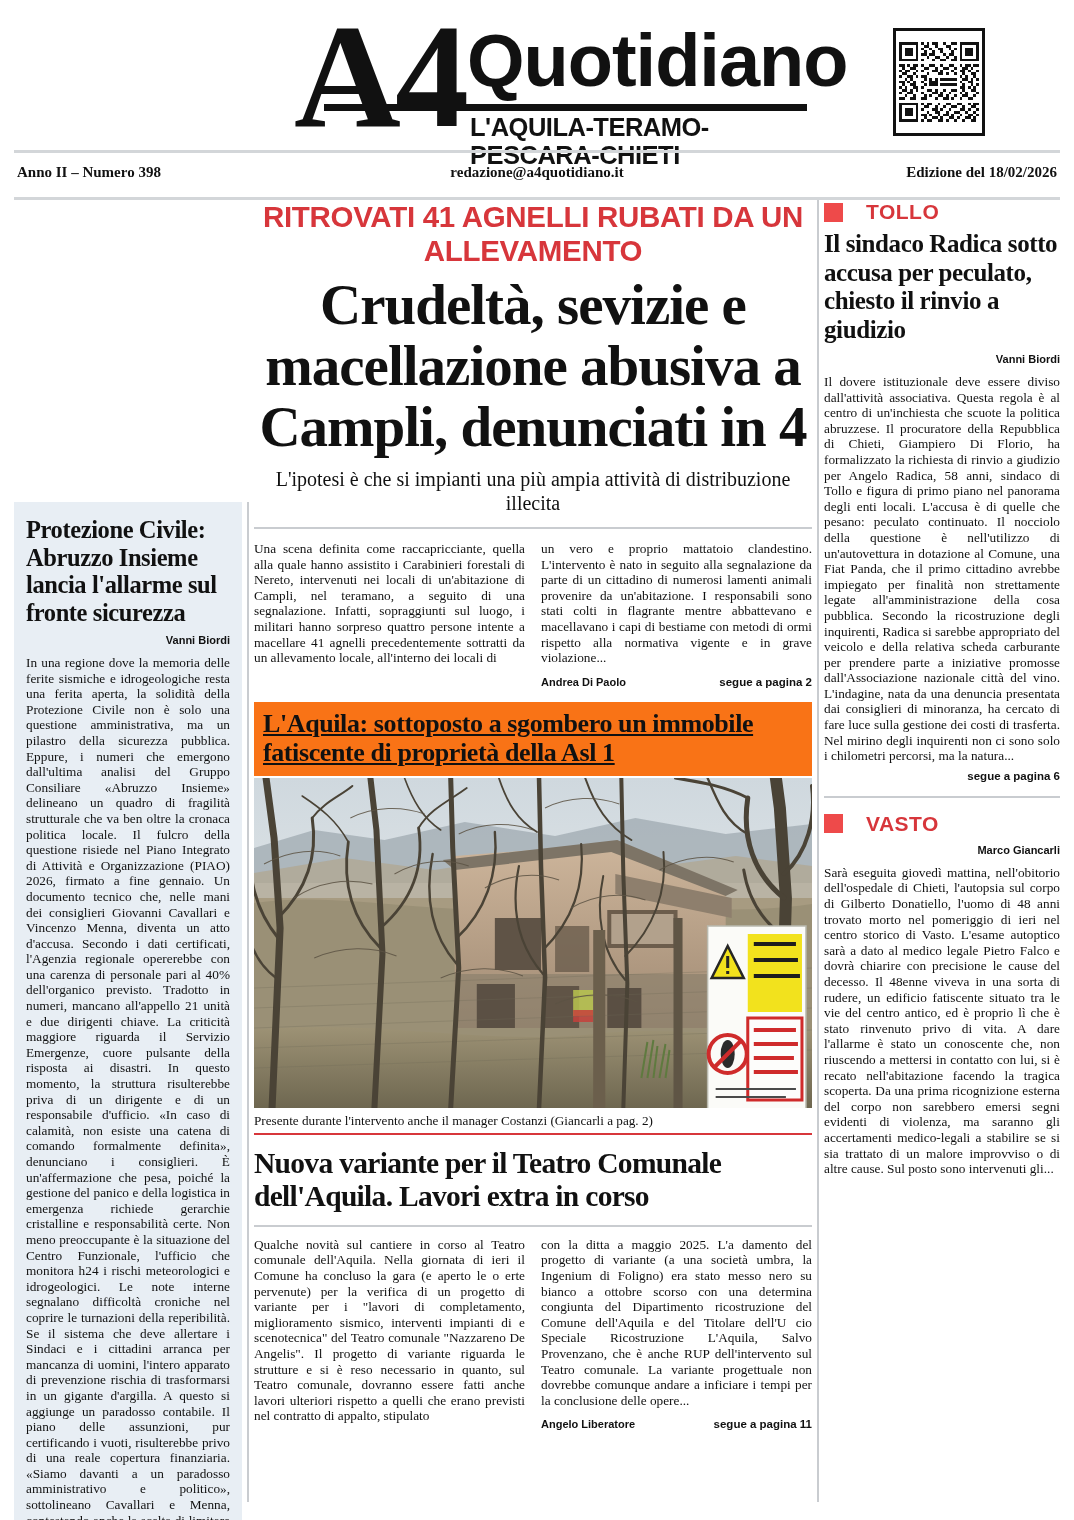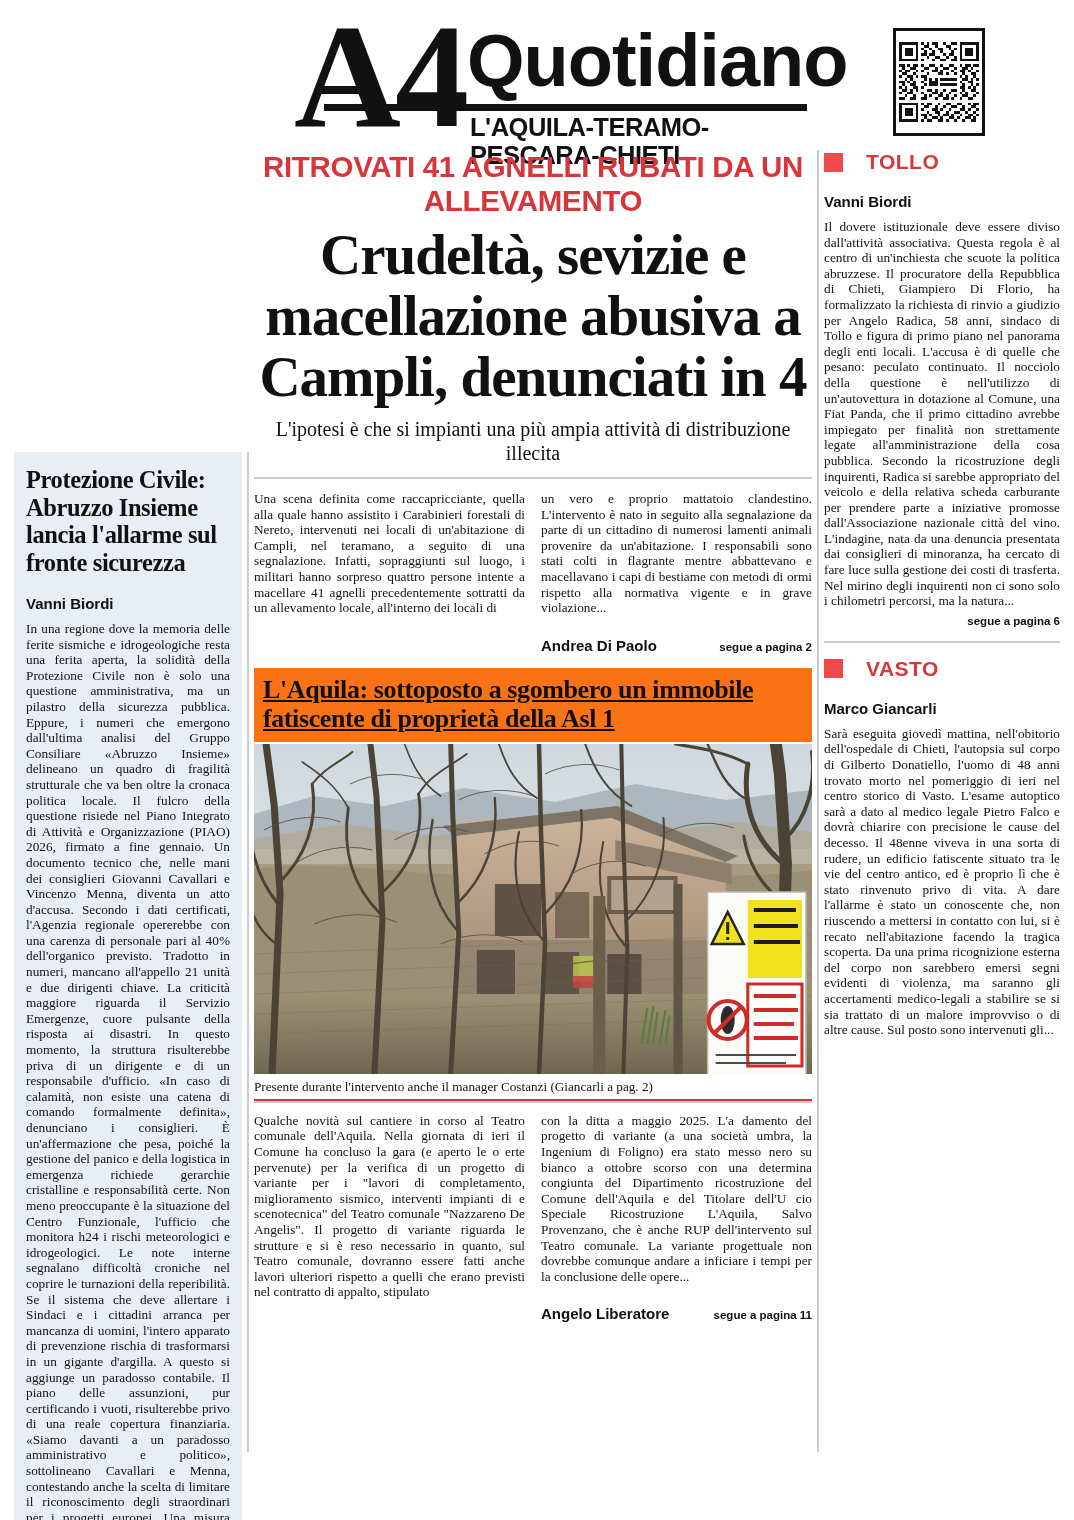--- a/index.html
+++ b/index.html
@@ -90,21 +90,21 @@
   .body2{display:flex;gap:16px;}
   .body2 > div{flex:1;}
   .bodytext{
     font-family:"Liberation Serif", serif;
     font-size:13.3px;line-height:15.6px;
     text-align:justify;text-justify:inter-word;
     hyphens:auto;margin:0;
   }
   .byline{
     font-family:"Liberation Sans", sans-serif;
-    font-size:15px;font-weight:700;margin-top:19px;
+    font-size:11px;font-weight:700;margin-top:8px;text-align:right;
   }
   .bylinerow{display:flex;justify-content:space-between;align-items:baseline;margin-top:2px;}
   .segue{
     font-family:"Liberation Sans", sans-serif;
     font-size:11.5px;font-weight:700;
   }
   .segue-right{text-align:right;display:block;margin-top:6px;}
 
   
   .hl-band{
@@ -384,20 +384,25 @@
           <rect x="11" y="13" width="1" height="3"></rect>
             <rect x="12" y="14" width="1" height="2"></rect>
             <rect x="13" y="13" width="1" height="3"></rect>
           <rect x="15" y="13" width="6" height="1"></rect>
             <rect x="15" y="15" width="6" height="1"></rect>
         </g>
       </svg>
     </div>
   </div>
 
+  <div class="infobar">
+    <span class="cell left">Anno II – Numero 398</span>
+    <span class="cell mid">redazione@a4quotidiano.it</span>
+    <span class="cell right">Edizione del 18/02/2026</span>
+  </div>
 
   <div class="grid">
 
     <div class="vrule a"></div>
     <div class="vrule b"></div>
 
     <div class="col-left">
       <div class="leftbox">
         <h3>Protezione Civile: Abruzzo Insieme lancia l'allarme sul fronte sicurezza</h3>
         <div class="byline">Vanni Biordi</div>
@@ -562,20 +567,21 @@
             <g fill="#4a4a4a">
               <rect x="460" y="310" width="80" height="2"></rect>
                 <rect x="460" y="318" width="70" height="2"></rect>
             </g>
           </g>
         </svg>
       </div>
 
       <div class="caption">Presente durante l'intervento anche il manager Costanzi (Giancarli a pag. 2)</div>
 
+      <h2 class="hl3">Nuova variante per il Teatro Comunale dell'Aquila. Lavori extra in corso</h2>
       <div class="hr-thin"></div>
 
       <div class="body2">
         <div>
           <p class="bodytext">Qualche novità sul cantiere in corso al Teatro comunale dell'Aquila. Nella giornata di ieri il Comune ha concluso la gara (e aperto le o erte pervenute) per la verifica di un progetto di variante per i "lavori di completamento, miglioramento sismico, interventi impianti di e scenotecnica" del Teatro comunale "Nazzareno De Angelis". Il progetto di variante riguarda le strutture e si è reso necessario in quanto, sul Teatro comunale, dovranno essere fatti anche lavori ulteriori rispetto a quelli che erano previsti nel contratto di appalto, stipulato</p>
         </div>
         <div>
           <p class="bodytext">con la ditta a maggio 2025. L'a damento del progetto di variante (a una società umbra, la Ingenium di Foligno) era stato messo nero su bianco a ottobre scorso con una determina congiunta del Dipartimento ricostruzione del Comune dell'Aquila e del Titolare dell'U cio Speciale Ricostruzione L'Aquila, Salvo Provenzano, che è anche RUP dell'intervento sul Teatro comunale. La variante progettuale non dovrebbe comunque andare a inficiare i tempi per la conclusione delle opere...</p>
           <div class="bylinerow">
             <span class="byline">Angelo Liberatore</span>
@@ -585,20 +591,21 @@
       </div>
     </div>
 
     <div class="col-right">
 
       <div>
         <div class="sectlabel">
           <span class="sq"></span>
           <span class="txt">TOLLO</span>
         </div>
+        <h3 class="right-hl">Il sindaco Radica sotto accusa per peculato, chiesto il rinvio a giudizio</h3>
         <div class="byline">Vanni Biordi</div>
         <p class="bodytext" style="margin-top:9px;">Il dovere istituzionale deve essere diviso dall'attività associativa. Questa regola è al centro di un'inchiesta che scuote la politica abruzzese. Il procuratore della Repubblica di Chieti, Giampiero Di Florio, ha formalizzato la richiesta di rinvio a giudizio per Angelo Radica, 58 anni, sindaco di Tollo e figura di primo piano nel panorama degli enti locali. L'accusa è di quelle che pesano: peculato continuato. Il nocciolo della questione è nell'utilizzo di un'autovettura in dotazione al Comune, una Fiat Panda, che il primo cittadino avrebbe impiegato per finalità non strettamente legate all'amministrazione della cosa pubblica. Secondo la ricostruzione degli inquirenti, Radica si sarebbe appropriato del veicolo e della relativa scheda carburante per prendere parte a iniziative promosse dall'Associazione nazionale città del vino. L'indagine, nata da una denuncia presentata dai consiglieri di minoranza, ha cercato di fare luce sulla gestione dei costi di trasferta. Nel mirino degli inquirenti non ci sono solo i chilometri percorsi, ma la natura...</p>
         <span class="segue segue-right">segue a pagina 6</span>
       </div>
 
       <div class="right-sep"></div>
 
       <div>
         <div class="sectlabel">
           <span class="sq"></span>

